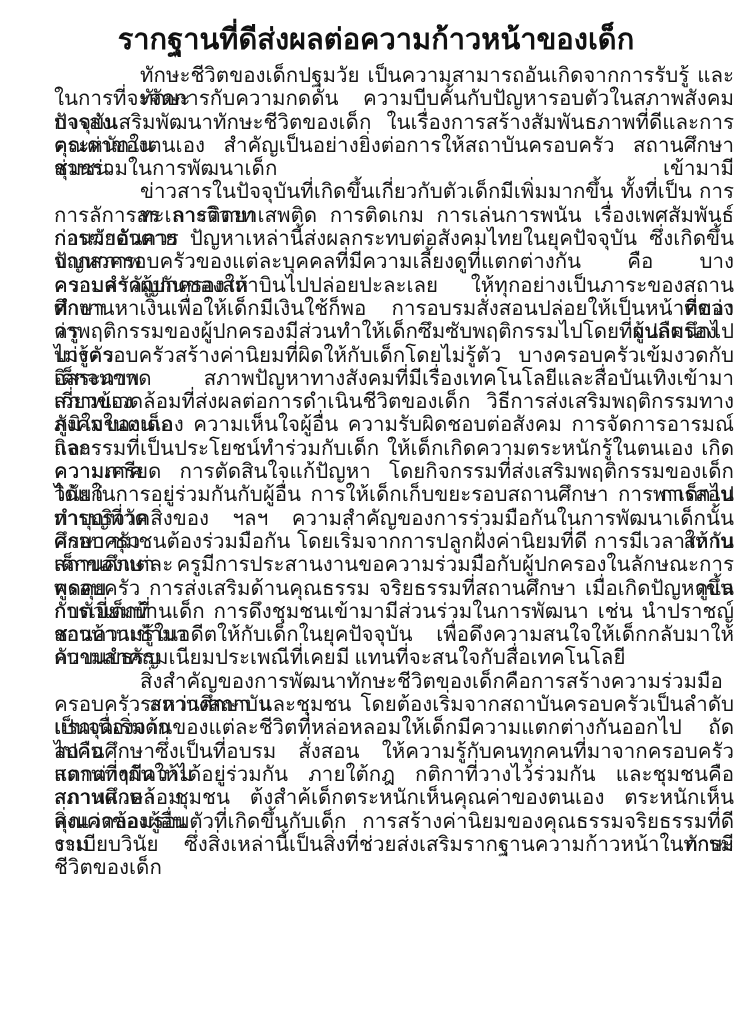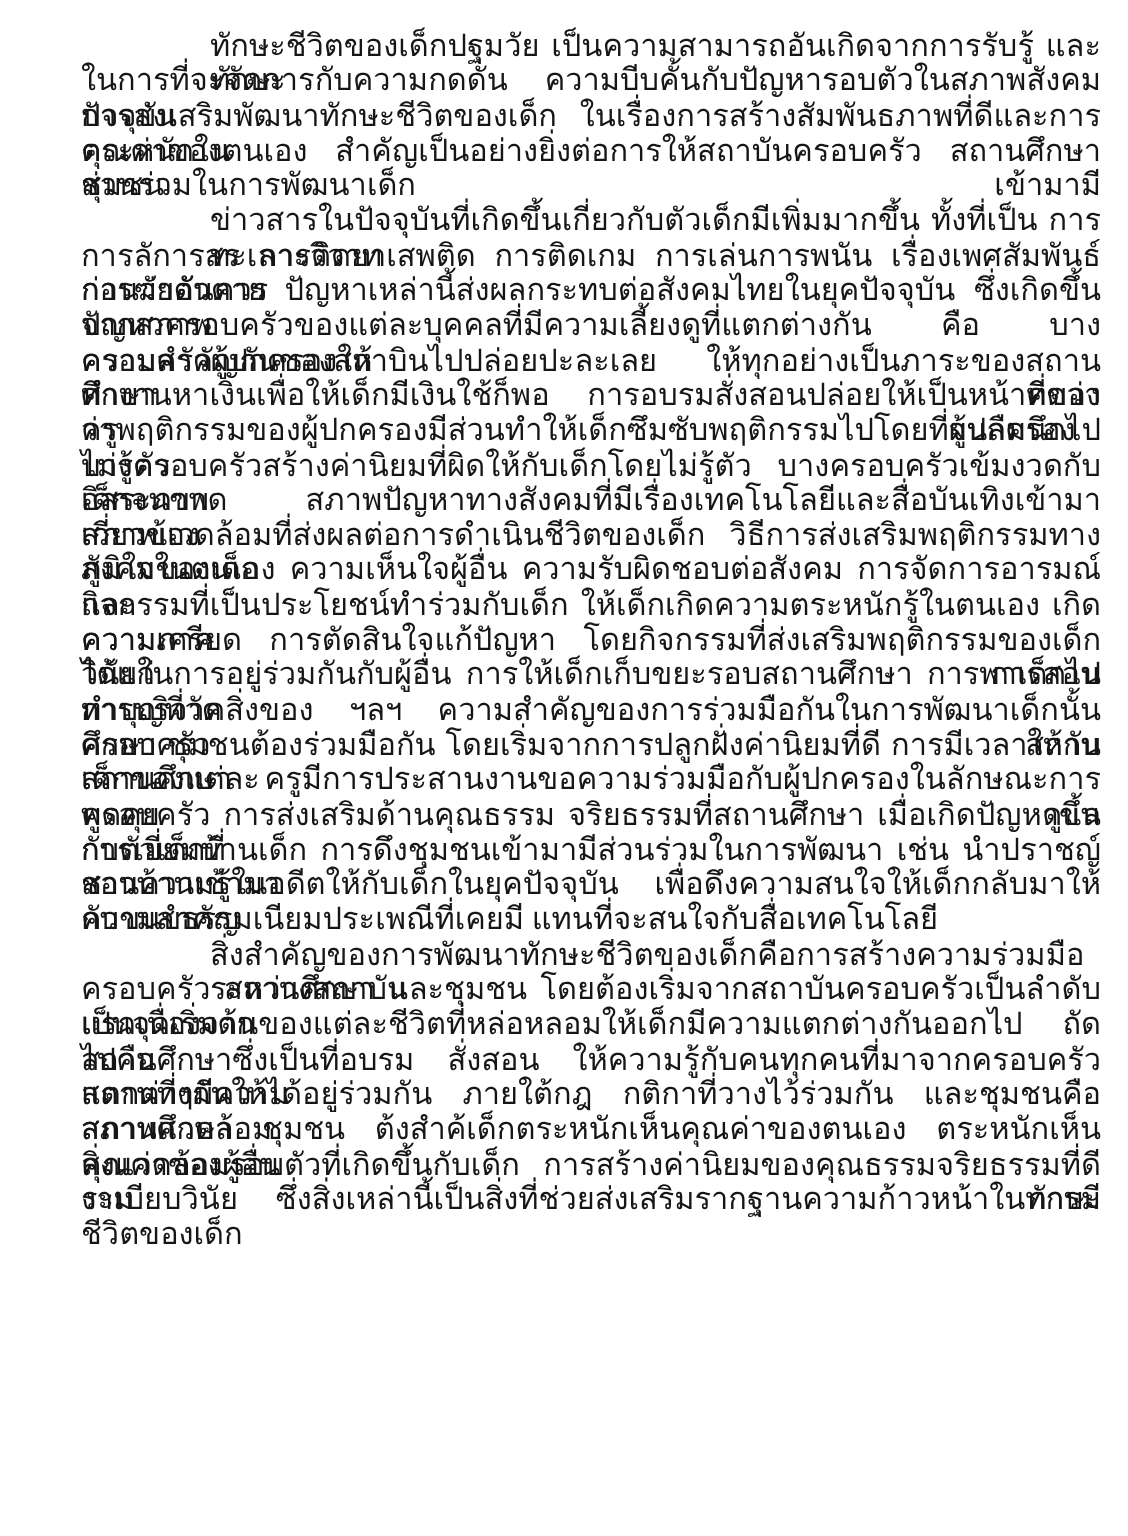--- a/index.html
+++ b/index.html
@@ -46,20 +46,21 @@
     padding-left: 86px;
   }
   .line.last {
     text-align-last: left;
   }
 </style>
 </head>
 <body>
 
 <main class="page">
+  <h1 class="title">รากฐานที่ดีส่งผลต่อความก้าวหน้าของเด็ก</h1>
   <section class="doc-body" id="doc-body">
       <div class="paragraph">
         <div class="line first">ทักษะชีวิตของเด็กปฐมวัย เป็นความสามารถอันเกิดจากการรับรู้ และทักษะ</div>
         <div class="line">ในการที่จะจัดการกับความกดดัน ความบีบคั้นกับปัญหารอบตัวในสภาพสังคมปัจจุบัน</div>
         <div class="line">การส่งเสริมพัฒนาทักษะชีวิตของเด็ก ในเรื่องการสร้างสัมพันธภาพที่ดีและการตระหนักใน</div>
         <div class="line">คุณค่าของตนเอง สำคัญเป็นอย่างยิ่งต่อการให้สถาบันครอบครัว สถานศึกษา ชุมชน เข้ามามี</div>
         <div class="line last">ส่วนร่วมในการพัฒนาเด็ก</div>
       </div>
       <div class="paragraph">
         <div class="line first">ข่าวสารในปัจจุบันที่เกิดขึ้นเกี่ยวกับตัวเด็กมีเพิ่มมากขึ้น ทั้งที่เป็น การทะเลาะวิวาท</div>

